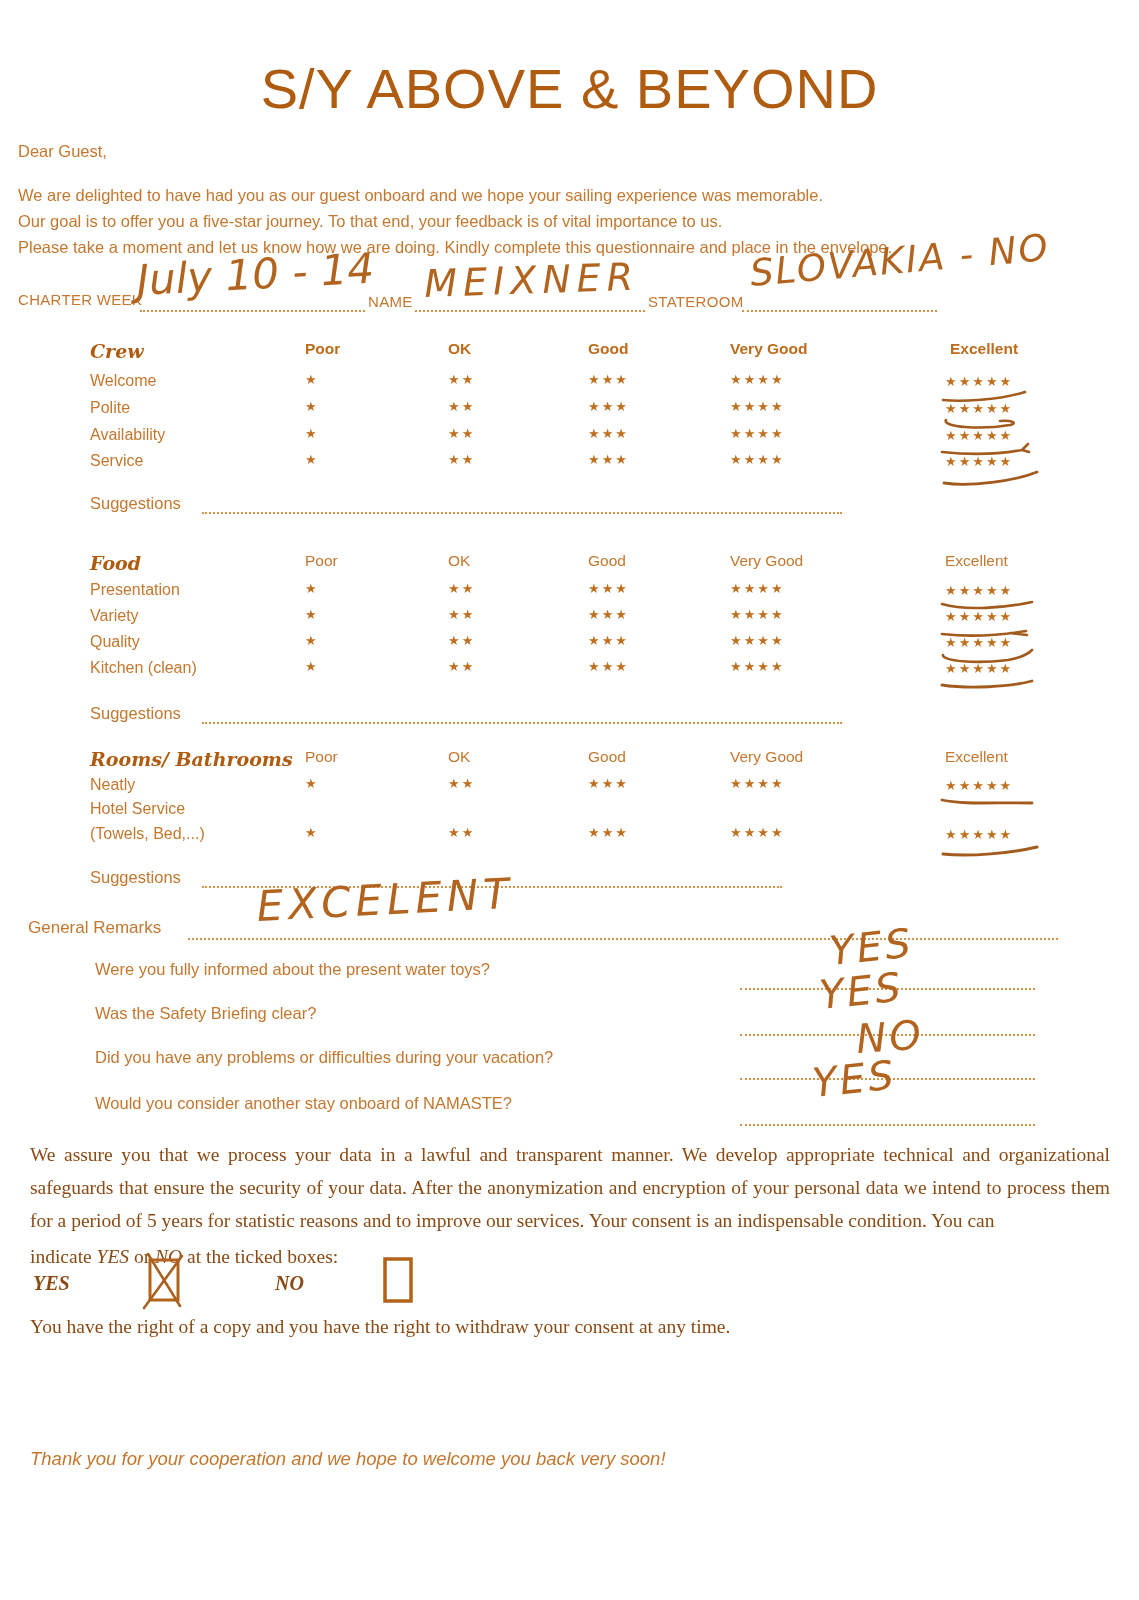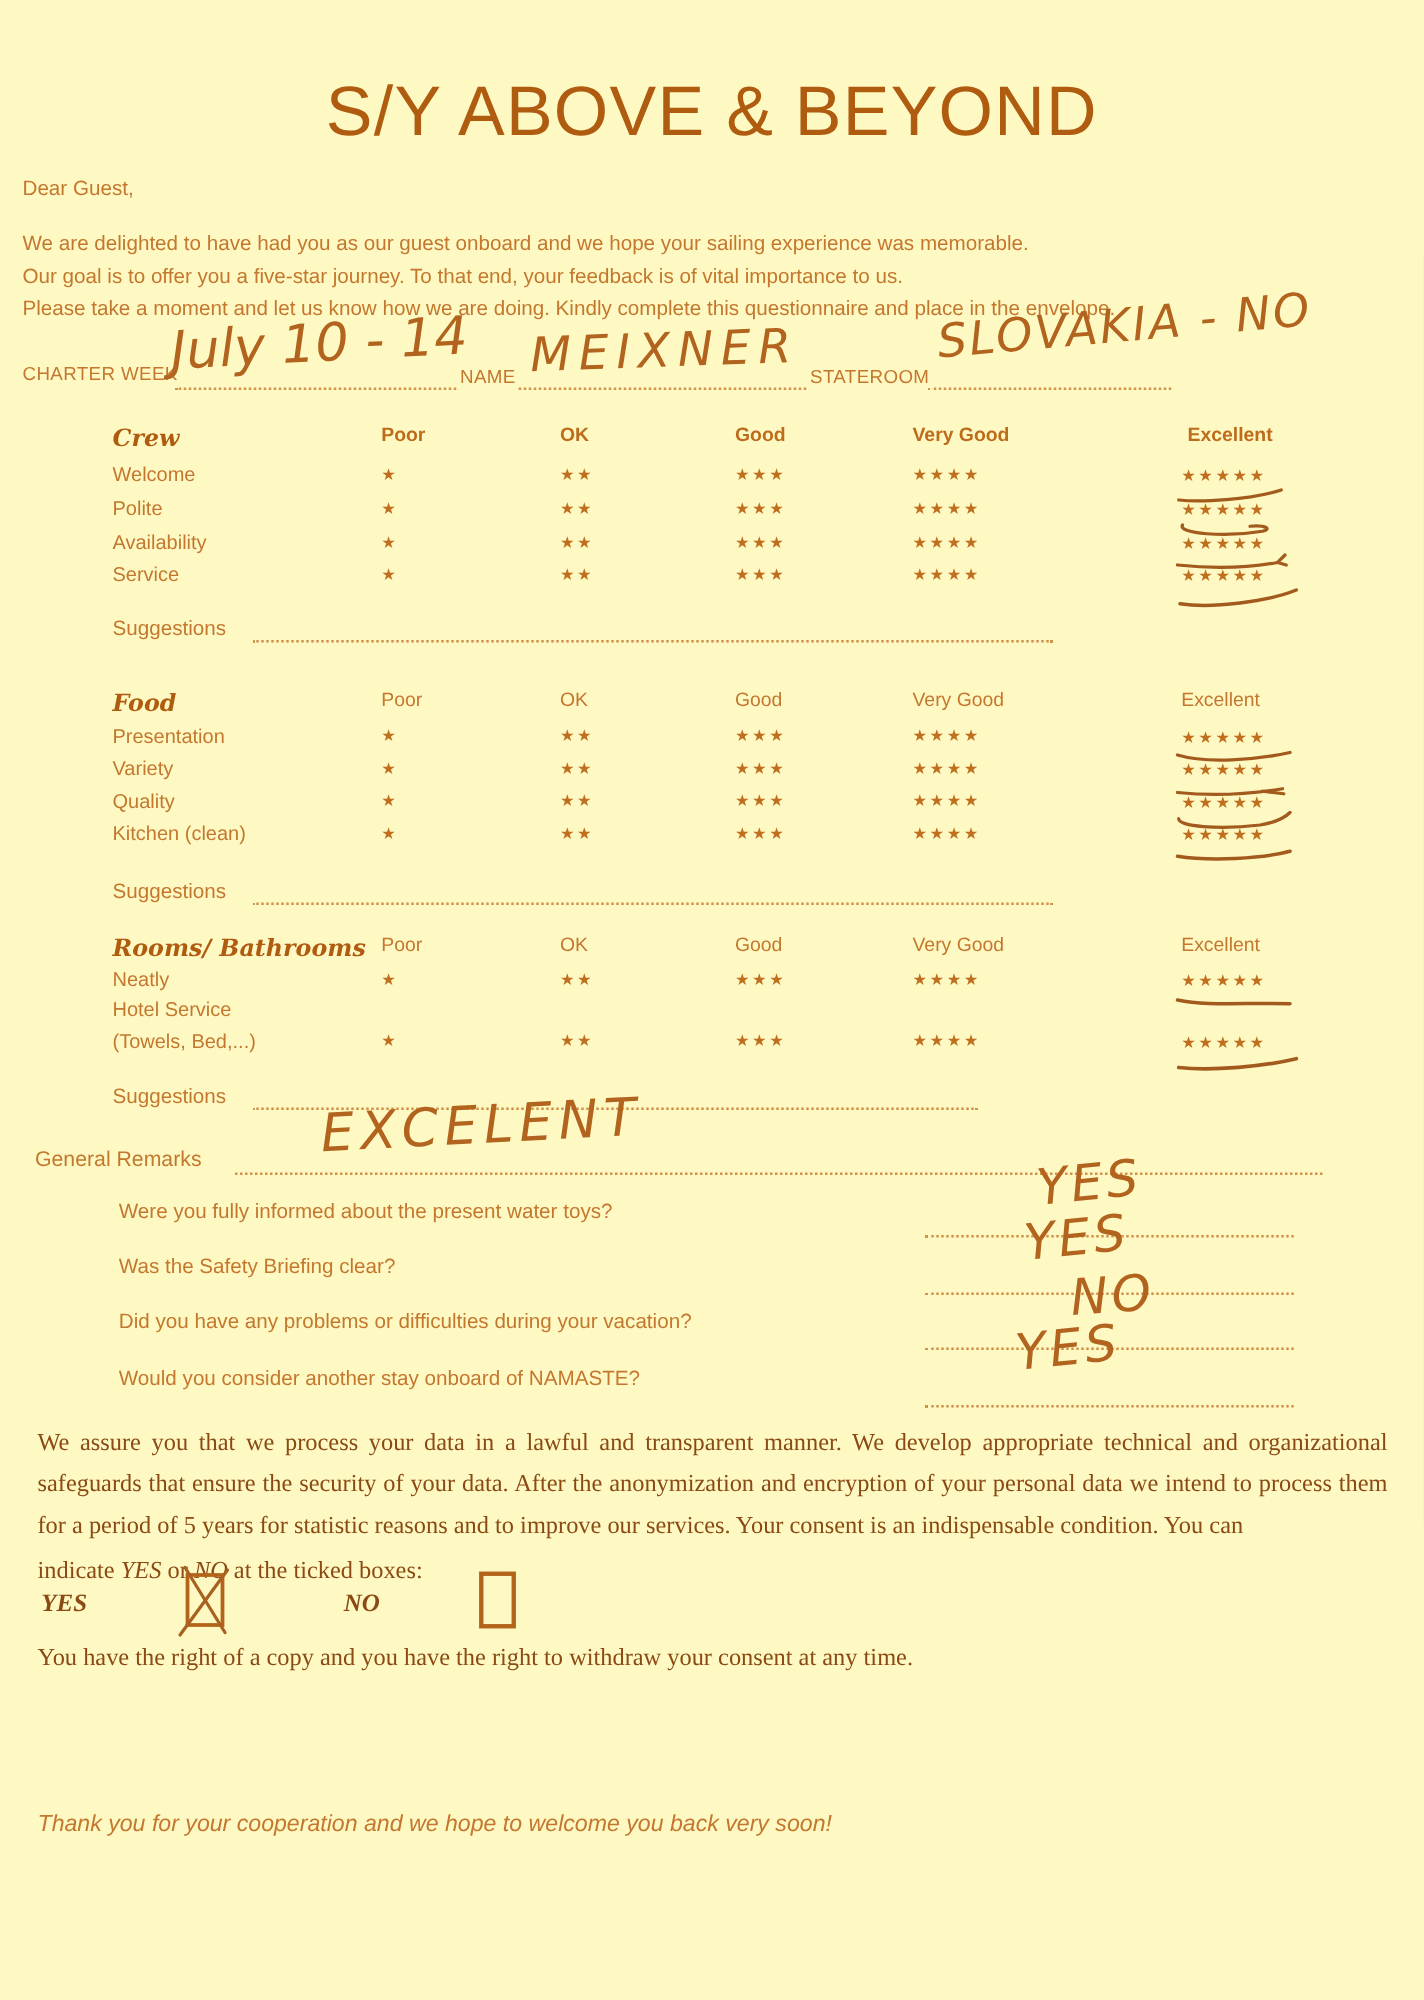--- a/index.html
+++ b/index.html
@@ -8,21 +8,21 @@
     --stars_color:#c06f1e;
     --handwriting:#b2641f;
     --consent_text:#8b4a13;
   }
   *{margin:0;padding:0;box-sizing:border-box;}
   html,body{background:#e8e8e8;}
   .page{
     position:relative;
     width:1139px;height:1600px;
     margin:0 auto;
-    background:#fef9c3;
+    background:#ffffff;
     overflow:hidden;
     font-family:"Liberation Sans",sans-serif;
   }
   .abs{position:absolute;}
   .title{
     width:100%;text-align:center;top:56px;
     font-size:56px;letter-spacing:1px;
     color:var(--accent);font-weight:400;
   }
   .body-text{color:var(--body);font-size:16.5px;}

